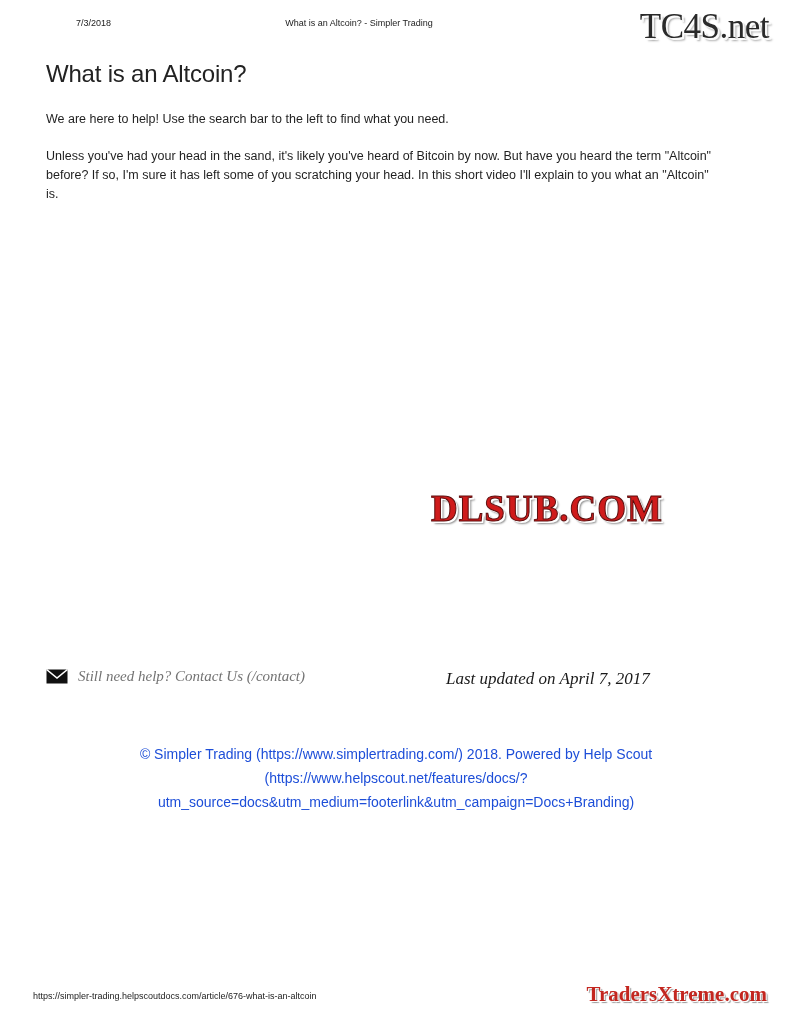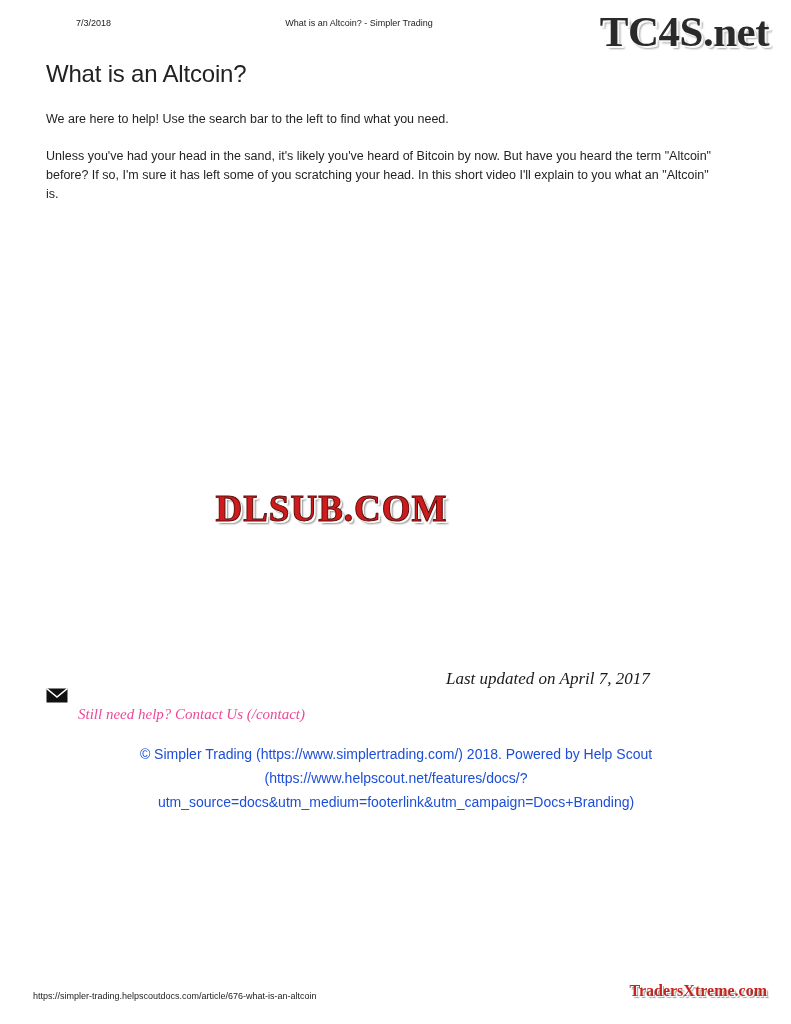--- a/index.html
+++ b/index.html
@@ -47,22 +47,22 @@
     text-align: center;
     white-space: nowrap;
   }
 
   
   .wm-topright {
     position: absolute;
     top: 7px;
     right: 22px;
     font-family: "Liberation Serif", serif;
-    font-weight: bold;
-    font-size: 43px;
+    font-weight: normal;
+    font-size: 35px;
     letter-spacing: -0.5px;
     color: #2a2a2a;
     text-shadow: 2px 2px 0 rgba(255,255,255,0.9), 3px 3px 2px rgba(0,0,0,0.35);
   }
 
   
   .content {
     position: absolute;
     left: 46px;
     top: 60px;
@@ -82,21 +82,21 @@
     margin: 0 0 18px 0;
     max-width: 676px;
   }
 
   
   .wm-center {
     position: absolute;
     left: 0;
     top: 487px;
     width: 663px;
-    text-align: center;
+    text-align: right;
   }
   .wm-center span {
     font-family: "Liberation Serif", serif;
     font-weight: bold;
     font-size: 37px;
     color: #cf1b1b;
     letter-spacing: 1px;
     -webkit-text-stroke: 1px #5a0d0d;
     text-shadow: 2px 2px 0 #ffffff, 3px 3px 2px rgba(0,0,0,0.45);
   }
@@ -119,23 +119,22 @@
   }
   .env-icon {
     width: 22px;
     height: 15px;
     display: block;
   }
   .contact-text {
     font-family: "Liberation Serif", serif;
     font-size: 15px;
     font-style: italic;
-    color: #ec4899;
-    white-space: nowrap;
-    margin-top: 38px;
+    color: #737373;
+    white-space: nowrap;
   }
   .last-updated {
     position: absolute;
     left: 446px;
     top: 1px;
     font-family: "Liberation Serif", serif;
     font-size: 17px;
     font-style: italic;
     color: #1a1a1a;
     white-space: nowrap;
@@ -163,21 +162,21 @@
     white-space: nowrap;
   }
 
   
   .wm-bottomright {
     position: absolute;
     right: 24px;
     top: 982px;
     font-family: "Liberation Serif", serif;
     font-weight: bold;
-    font-size: 16px;
+    font-size: 21px;
     color: #c3261f;
     text-shadow: 1px 1px 0 #ffffff, 2px 2px 1px rgba(0,0,0,0.4);
     white-space: nowrap;
   }
 </style>
 </head>
 <body>
 
 <div class="page">
 

